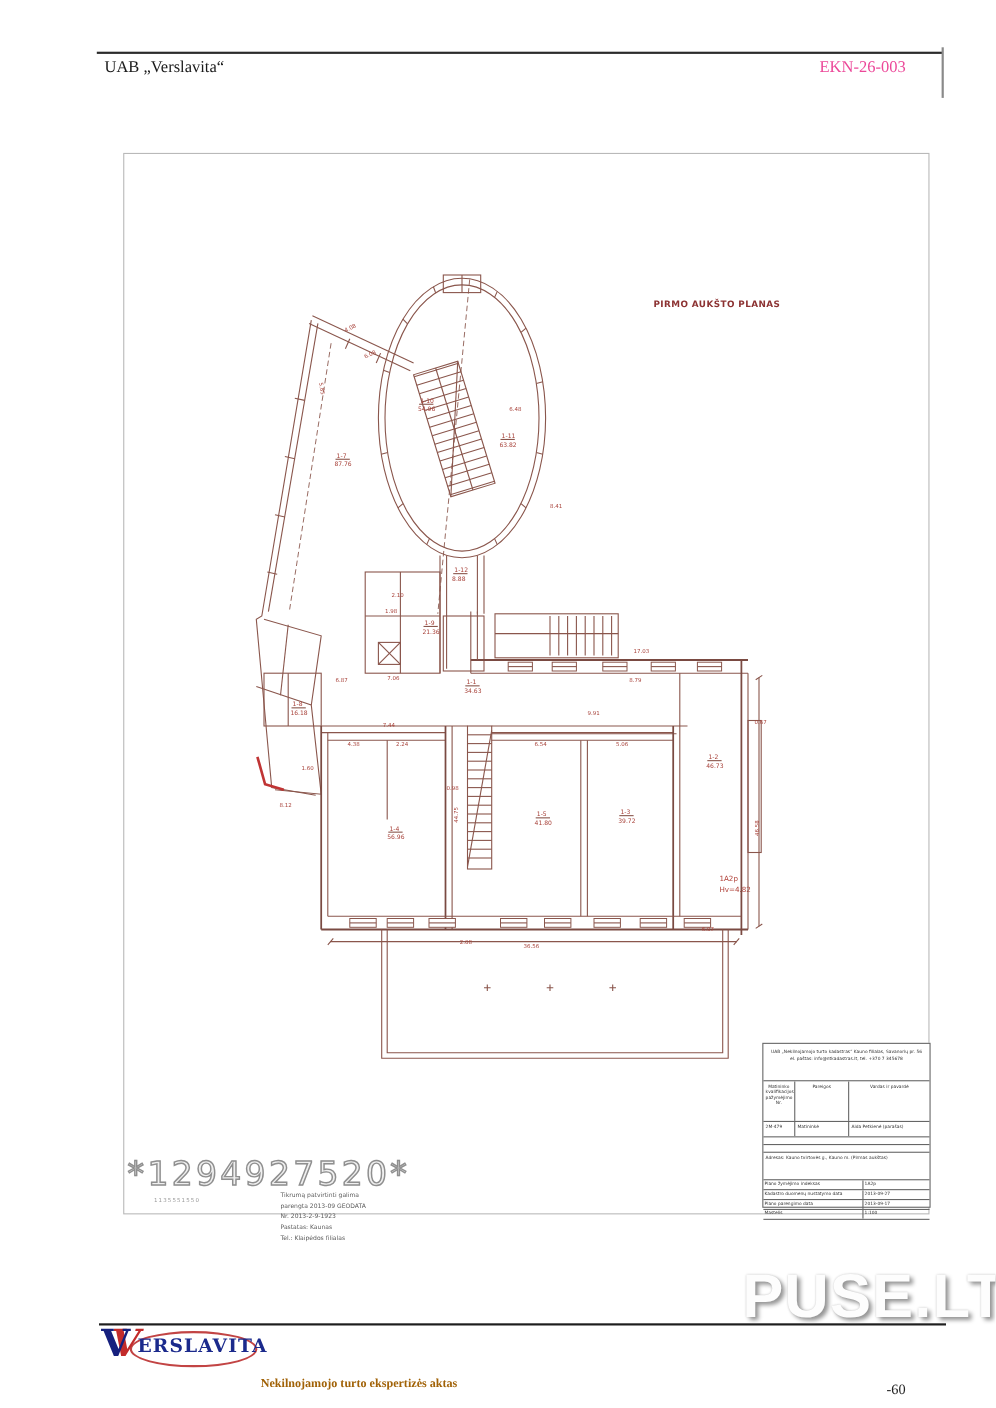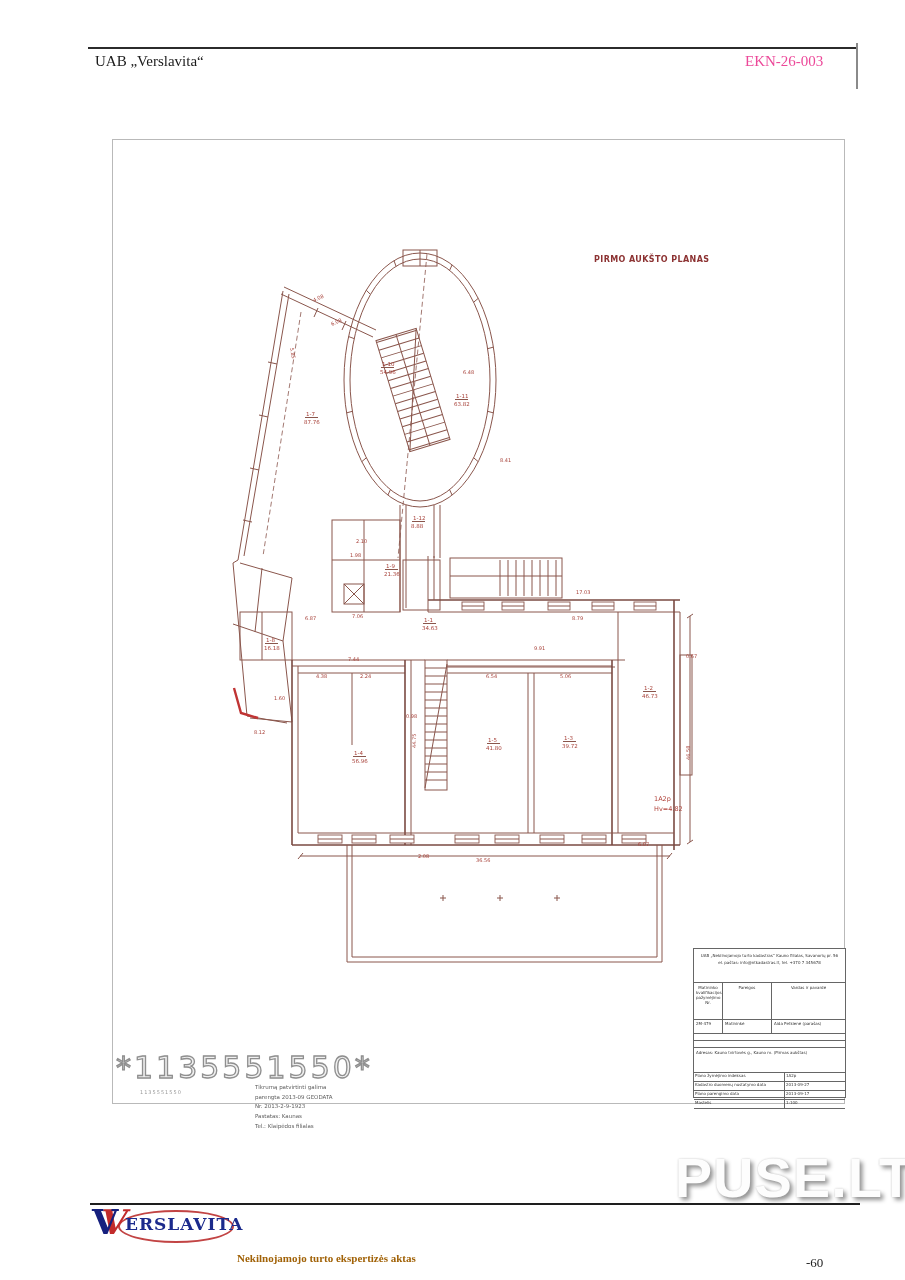--- a/index.html
+++ b/index.html
@@ -18,21 +18,21 @@
   #logo{left:92px;top:1208px;width:142px;height:34px;}
   #logo .ellipse{position:absolute;left:26px;top:2px;width:112px;height:29px;
       border:2px solid #c24444;border-radius:50%;}
   #logo .v-red{position:absolute;left:9px;top:-6px;font:bold 34px "DejaVu Serif",serif;color:#c22b2b;
       transform:skewX(-12deg);}
   #logo .v-blue{position:absolute;left:0px;top:-6px;font:bold 34px "DejaVu Serif",serif;color:#16207e;}
   #logo .wordmark{position:absolute;left:33px;top:6px;font:bold 17px "DejaVu Serif",serif;
       color:#1b2a8c;letter-spacing:1px;}
   
   #plan-border{left:112px;top:139px;width:731px;height:963px;border:1px solid #b9b9b9;}
-  #plan-title{left:594px;top:255px;font:bold 8px "DejaVu Sans",sans-serif;color:#8c3232;letter-spacing:.4px;}
+  #plan-title{left:594px;top:272px;font:bold 8px "DejaVu Sans",sans-serif;color:#8c3232;letter-spacing:.4px;}
   #bldg-label{left:654px;top:795px;font:6.5px "DejaVu Sans",sans-serif;color:#b04038;line-height:1.5;}
   svg{position:absolute;left:0;top:0;}
   .w{stroke:#8a564c;stroke-width:1;fill:none;}
   .w2{stroke:#7a4a42;stroke-width:1.6;fill:none;}
   .dash{stroke:#8a564c;stroke-width:.8;fill:none;stroke-dasharray:5,3;}
   .red{stroke:#c03434;stroke-width:2.4;fill:none;}
   .win{fill:#ffffff;stroke:#8a564c;stroke-width:.9;}
   .rlab{font:5.5px "DejaVu Sans",sans-serif;fill:#a8423a;}
   .dlab{font:5px "DejaVu Sans",sans-serif;fill:#a8423a;}
   
@@ -324,21 +324,21 @@
         <text x="274" y="700" class="dlab">1.60</text>
         <text x="686" y="658" class="dlab">0.67</text>
         <text x="638" y="846" class="dlab">6.07</text>
         <text x="418" y="858" class="dlab">2.08</text>
         <text x="476" y="862" class="dlab">36.56</text>
         <text x="690" y="760" class="dlab" transform="rotate(-90 690 760)">46.58</text>
         <text x="416" y="748" class="dlab" transform="rotate(-90 416 748)">44.75</text>
       </g>
   </svg>
 
-  <div class="abs" id="barcode">*1135551550*</div>
+  <div class="abs" id="barcode">*1294927520*</div>
   <div class="abs" id="barcode-sub">1135551550</div>
 
   <div class="abs" id="stamp-lines">
       <div>Tikrumą patvirtinti galima</div>
       <div>parengta 2013-09 GEODATA</div>
       <div>Nr. 2013-2-9-1923</div>
       <div>Pastatas: Kaunas</div>
       <div>Tel.: Klaipėdos filialas</div>
     </div>
 

